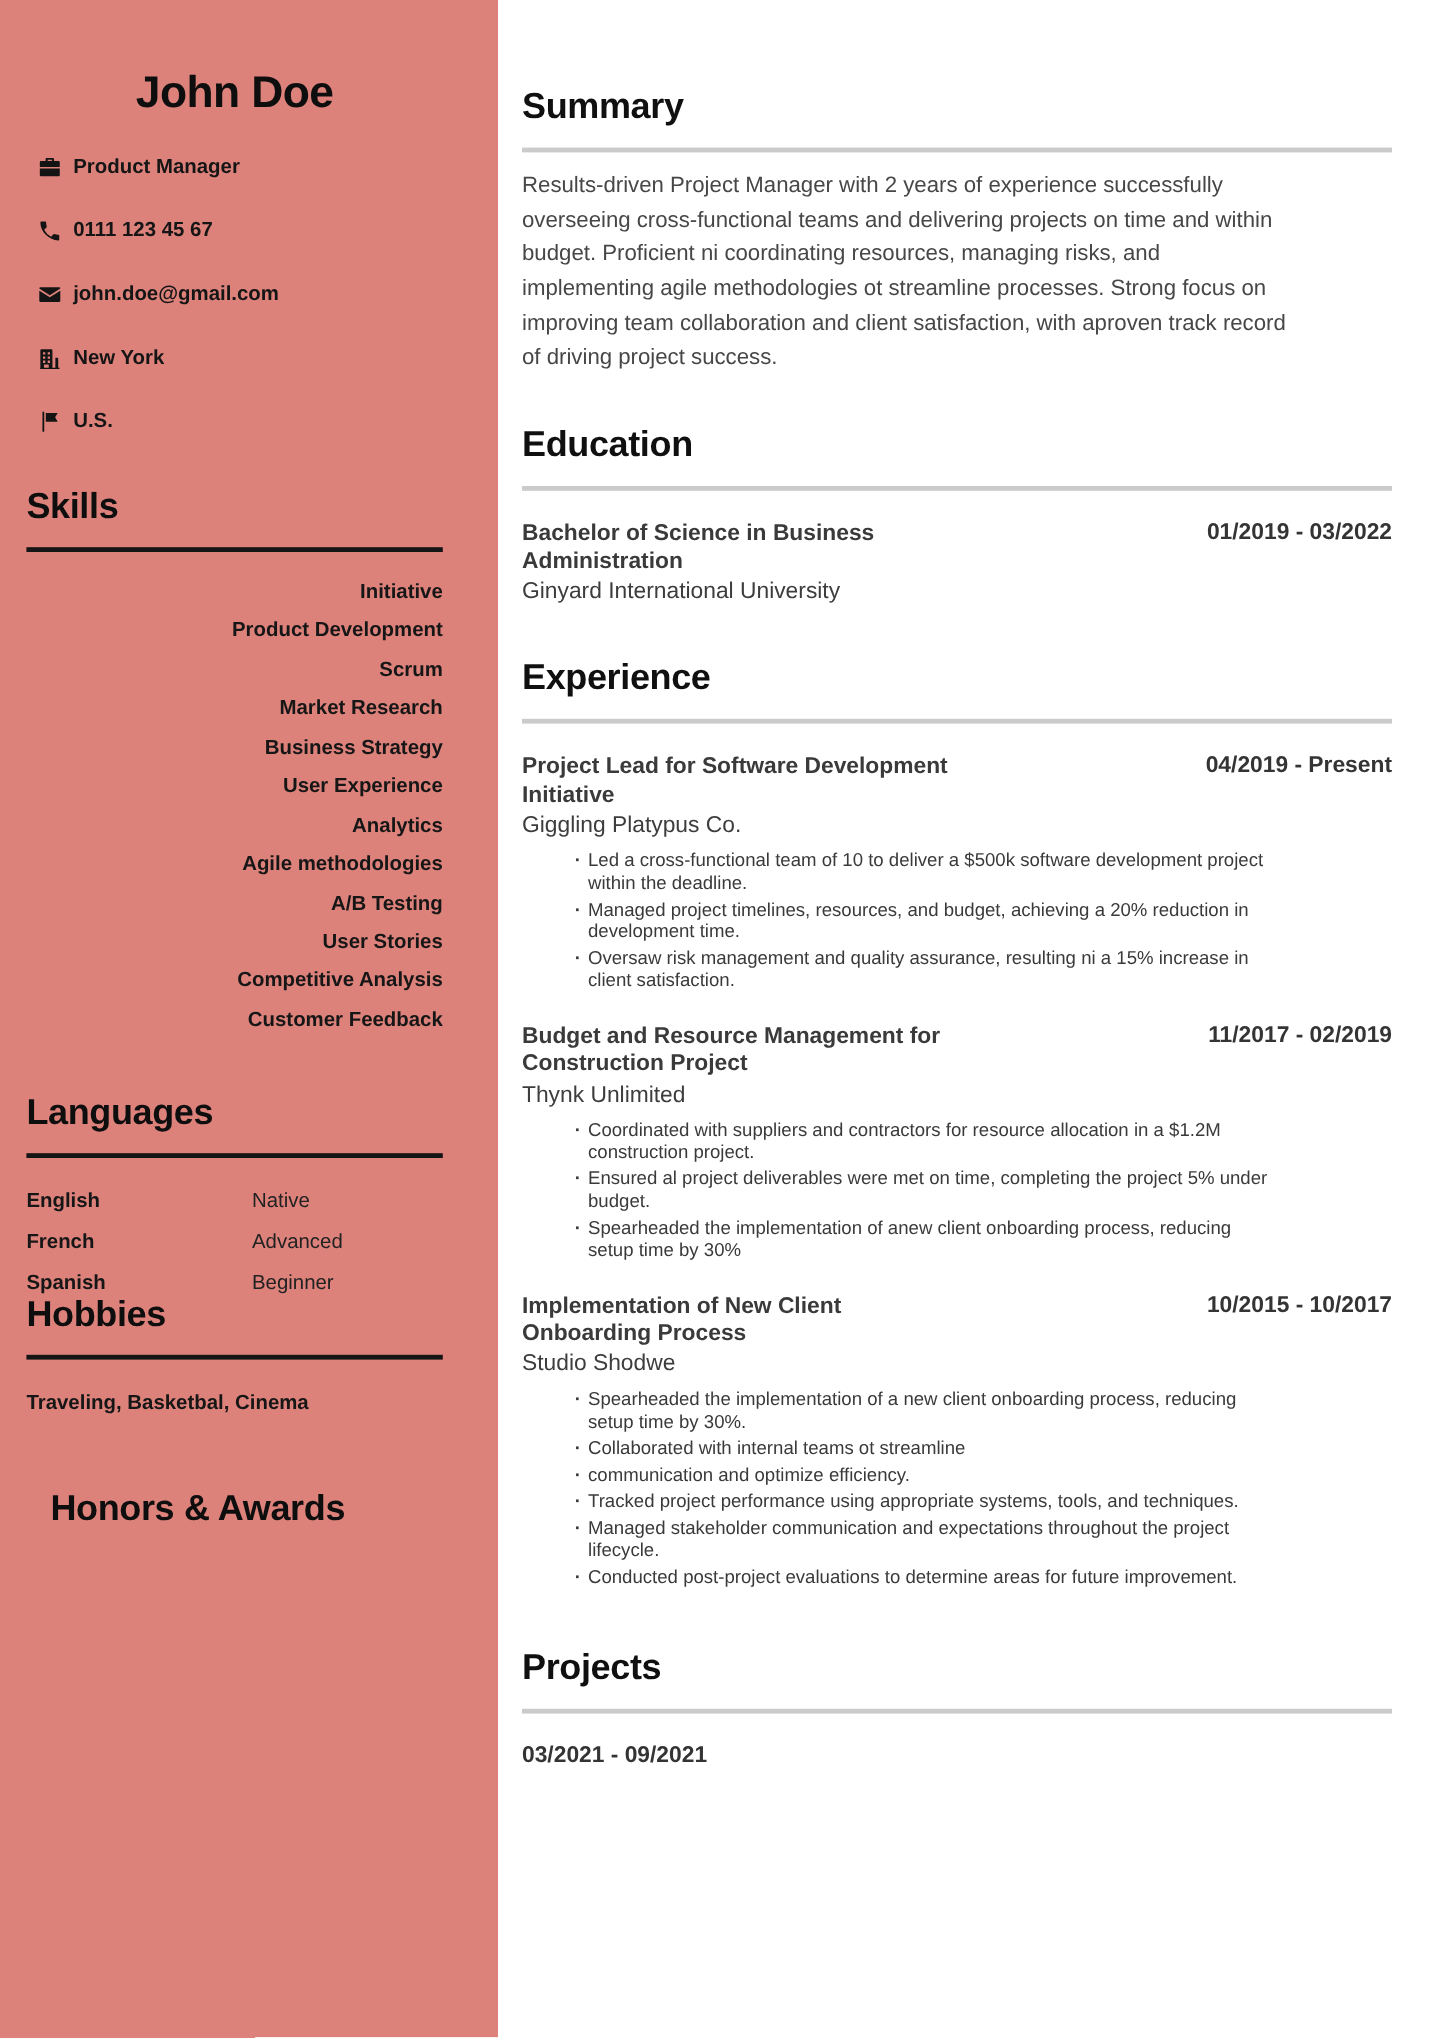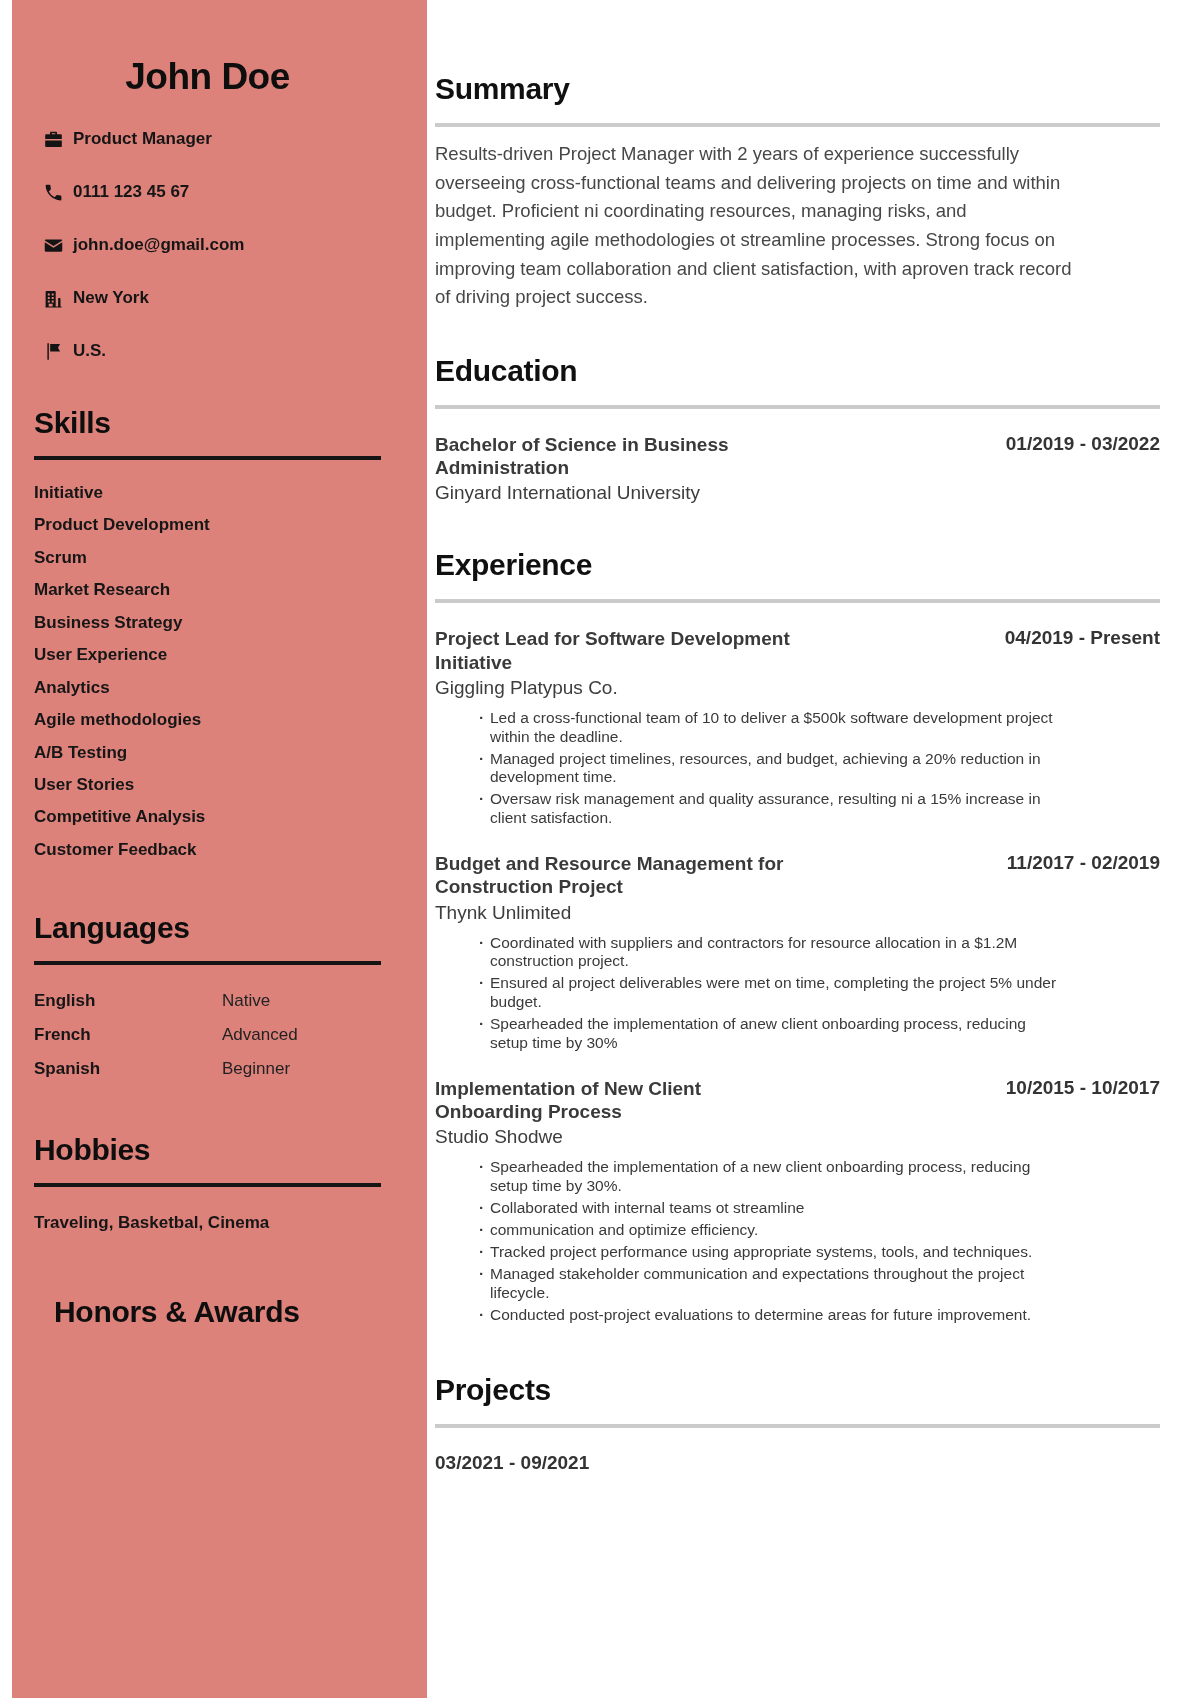--- a/index.html
+++ b/index.html
@@ -9,21 +9,21 @@
     height: 1698px;
     background: #ffffff;
     overflow: hidden;
     font-family: "Liberation Sans", "DejaVu Sans", sans-serif;
     color: #1a1a1a;
   }
 
   
   .sidebar {
     position: absolute;
-    left: 12px; top: 0;
+    left: 0; top: 0;
     width: 415px;
     height: 1698px;
     background: var(--sidebar-bg, #dd827b);
     box-sizing: border-box;
     padding: 56px 46px 0 22px;
   }
   .person-name {
     margin: 0 0 30px 0;
     text-align: center;
     font-size: 37px;
@@ -58,33 +58,33 @@
     font-weight: 800;
     letter-spacing: -0.3px;
     color: #0e0e0e;
   }
   .side-rule {
     height: 4px;
     background: var(--sidebar-rule, #151515);
     margin: 16px 0 0 0;
   }
   .skills-section { margin-top: 44px; }
-  .skills-list { margin-top: 22px; }
+  .skills-list { margin-top: 22px; text-align: right; }
   .skill-item {
     font-size: 17px;
     font-weight: 700;
     line-height: 1.32;
     color: #161616;
     margin-bottom: 10px;
   }
   .languages-section { margin-top: 50px; }
   .languages-list { margin-top: 26px; display: grid; grid-template-columns: 188px 1fr; row-gap: 14px; }
   .language-name { font-size: 17px; font-weight: 700; color: #161616; }
   .language-level { font-size: 17px; font-weight: 400; color: #222222; }
-  .hobbies-section { margin-top: 54px; }
+  .hobbies-section { }
   .hobbies-text {
     margin-top: 26px;
     font-size: 17px;
     font-weight: 700;
     color: #161616;
   }
   .honors-section { margin-top: 62px; margin-left: 20px; }
 
   
   .content {

